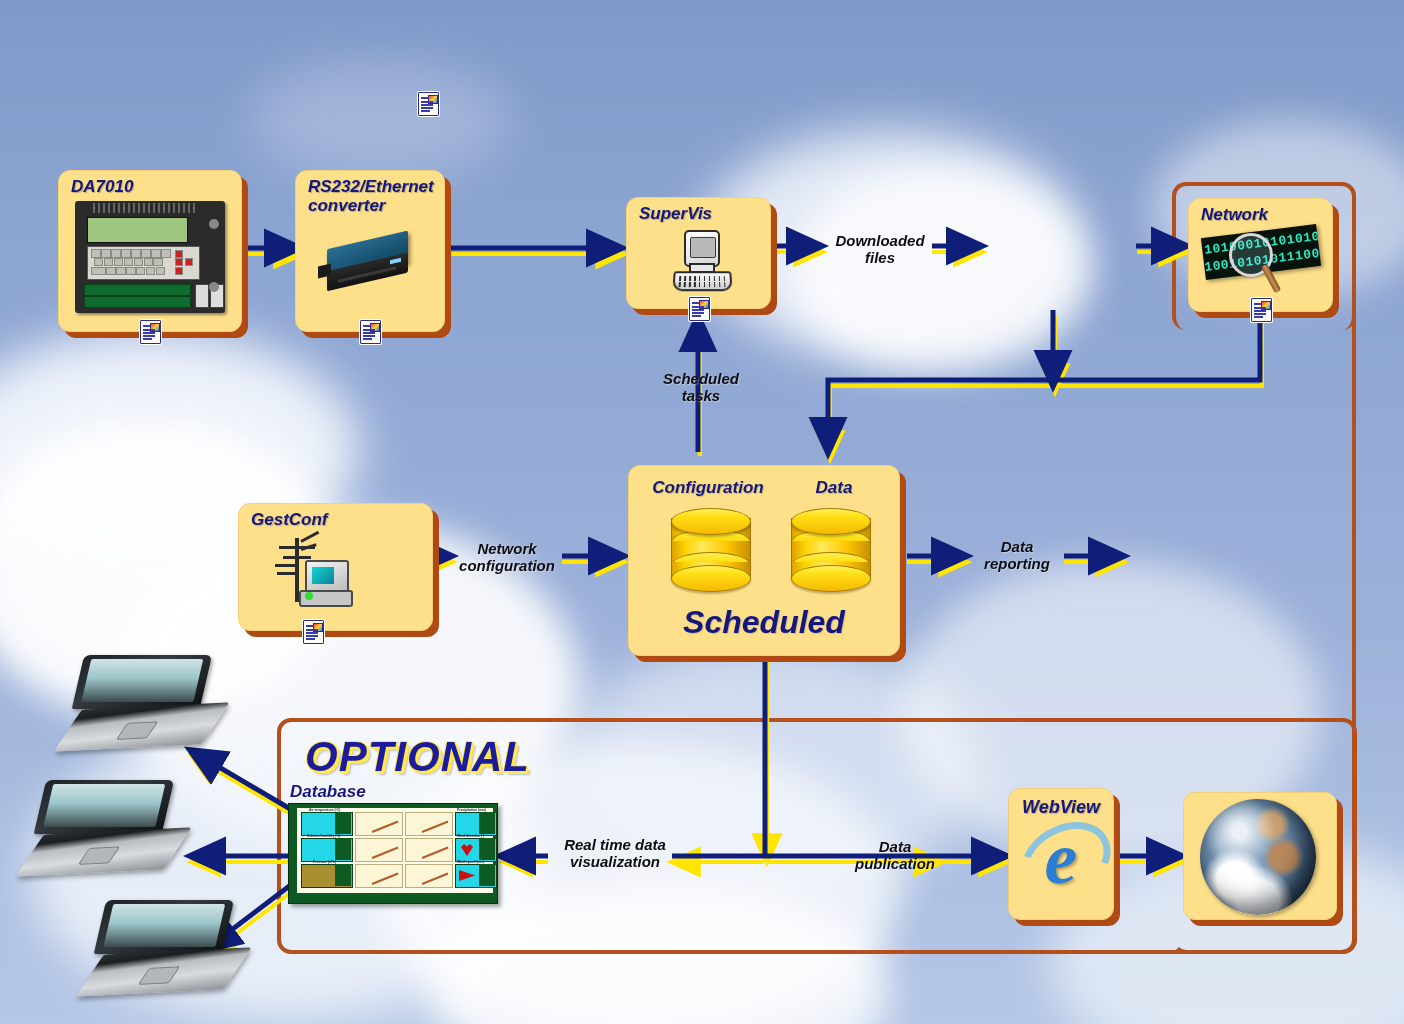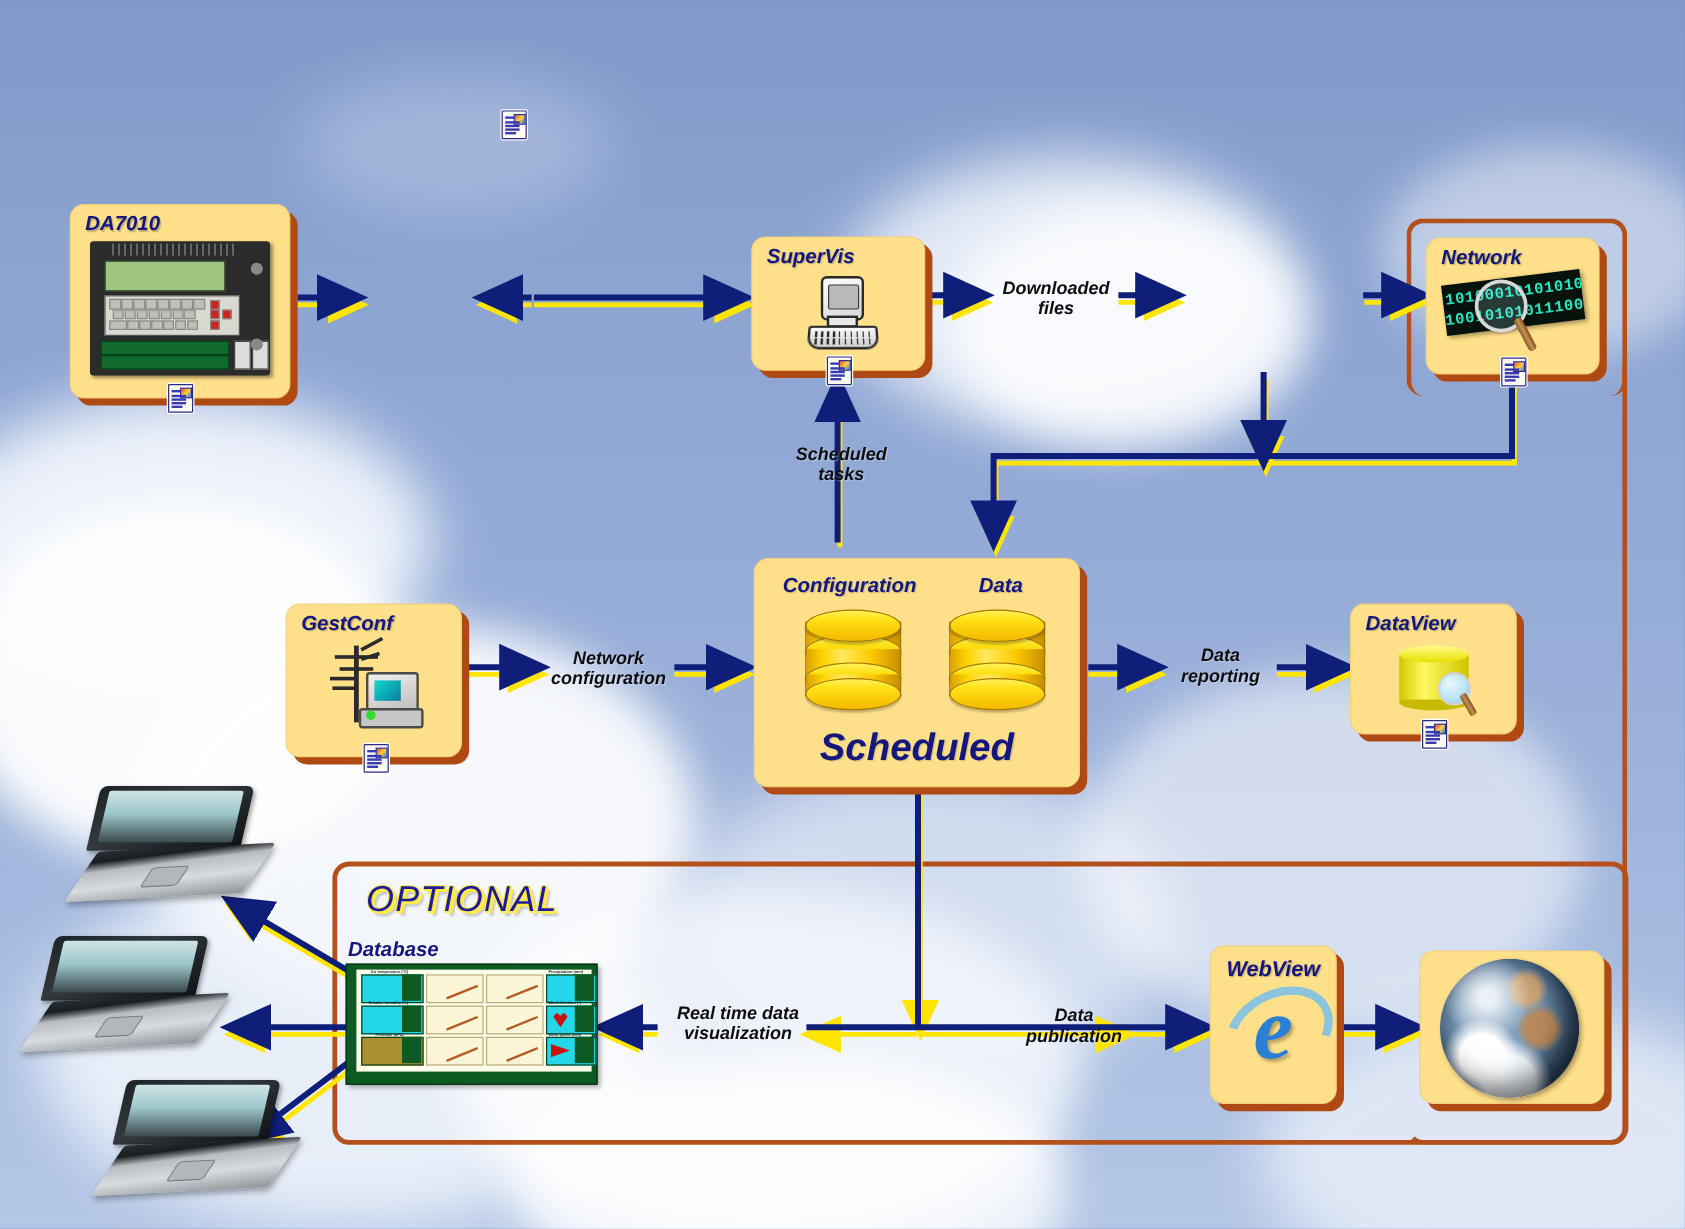--- a/index.html
+++ b/index.html
@@ -81,21 +81,21 @@
     font-size:15px;font-weight:bold;font-style:italic;
     color:#0d0d12;
     text-align:center;line-height:1.15;
     text-shadow:1px 1px 1px rgba(255,255,255,.35);
     white-space:pre-line;
   }
 
   
   .optional-title{
     position:absolute;left:305px;top:733px;
-    font-size:30px;font-weight:normal;font-style:italic;
+    font-size:42px;font-weight:bold;font-style:italic;
     color:#1b1b9c;
     text-shadow:2px 0 0 #ffe94d,0 2px 0 #ffe94d,-1px 0 0 #ffe94d,0 -1px 0 #ffe94d,3px 3px 0 #ffe94d,4px 4px 2px rgba(50,50,90,.3);
     letter-spacing:1px;
   }
   .sinonet-title{
     position:absolute;left:290px;top:782px;
     font-size:17px;font-weight:bold;font-style:italic;color:#16167f;
     text-shadow:1px 1px 1px rgba(255,255,255,.4);
   }
 
@@ -357,20 +357,39 @@
     <div class="doc-icon" style="left:81px;top:149px;">
       <i class="thumb"></i>
         <i class="l1"></i>
         <i class="l2"></i>
         <i class="l3"></i>
         <i class="l4"></i>
         <i class="l5"></i>
     </div>
   </div>
 
+  <div class="node" style="left:295px;top:170px;width:148px;height:160px;">
+    <div class="node-label" style="line-height:1.12;white-space:pre-line;">RS232/Ethernet
+converter</div>
+    <div class="art" style="left:20px;top:52px;width:112px;height:78px;">
+      <div class="rs-top"></div>
+      <div class="rs-front"></div>
+      <div class="rs-ear"></div>
+      <div style="position:absolute;left:66%;top:46%;width:10%;height:5%;background:#7fd7ff;transform:skewY(-13deg);"></div>
+      <div style="position:absolute;left:20%;top:64%;width:52%;height:4%;background:#3a3a3a;transform:skewY(-13deg);"></div>
+    </div>
+    <div class="doc-icon" style="left:64px;top:149px;">
+      <i class="thumb"></i>
+        <i class="l1"></i>
+        <i class="l2"></i>
+        <i class="l3"></i>
+        <i class="l4"></i>
+        <i class="l5"></i>
+    </div>
+  </div>
 
   <div class="node" style="left:626px;top:197px;width:143px;height:110px;text-decoration:underline;">
     <div class="node-label">SuperVis</div>
     <div class="art" style="left:42px;top:28px;width:62px;height:72px;">
       <div class="pc-mon">
           <div class="pc-scr"></div>
         </div>
       <div class="pc-base"></div>
       <div class="pc-kb">
         <div class="pc-krow" style="left:8%;top:22%;width:84%;"></div>
@@ -401,21 +420,21 @@
     <div class="doc-icon" style="left:62px;top:99px;">
       <i class="thumb"></i>
         <i class="l1"></i>
         <i class="l2"></i>
         <i class="l3"></i>
         <i class="l4"></i>
         <i class="l5"></i>
     </div>
   </div>
 
-  <div class="node" style="left:238px;top:503px;width:145px;height:126px;">
+  <div class="node" style="left:238px;top:503px;width:145px;height:126px;padding-left:48px;">
     <div class="node-label">GestConf</div>
     <div class="art" style="left:32px;top:30px;width:82px;height:78px;">
       <div class="ant-mast" style="left:24px;top:4px;width:4px;height:64px;"></div>
       <div class="ant-arm" style="left:8px;top:12px;width:36px;height:3px;"></div>
       <div class="ant-arm" style="left:12px;top:22px;width:28px;height:3px;"></div>
       <div class="ant-arm" style="left:4px;top:30px;width:22px;height:3px;"></div>
       <div class="ant-arm" style="left:6px;top:38px;width:20px;height:3px;"></div>
       <div class="ant-arm" style="left:30px;top:6px;width:20px;height:3px;transform:rotate(-28deg);transform-origin:left;"></div>
       <div class="ant-arm" style="left:30px;top:14px;width:16px;height:3px;transform:rotate(-18deg);transform-origin:left;"></div>
       <div class="gc-mon" style="left:34px;top:26px;width:40px;height:30px;">
@@ -453,40 +472,20 @@
       <div class="mid" style="top:40%;height:30%;"></div>
       <div class="disc" style="top:54%;"></div>
       <div class="mid" style="top:66%;height:22%;"></div>
       <div class="disc" style="top:70%;"></div>
       <div class="disc" style="top:0;"></div>
     </div>
 
     <div style="position:absolute;left:0;top:138px;width:100%;text-align:center;font-size:32px;font-weight:bold;font-style:italic;color:#16167f;text-shadow:1px 1px 1px rgba(150,150,110,.45);">Scheduled</div>
   </div>
 
-  <div class="node" style="left:1125px;top:503px;width:137px;height:107px;">
-    <div class="node-label">DataView</div>
-    <div class="art" style="left:38px;top:32px;width:74px;height:62px;">
-      <div class="dv-cyl" style="left:2px;top:2px;width:58px;height:48px;">
-        <div class="bot"></div>
-          <div class="side"></div>
-          <div class="top"></div>
-      </div>
-      <div style="position:absolute;left:34px;top:24px;width:24px;height:24px;border-radius:50%;background:radial-gradient(circle at 35% 32%,#eaf9ff,#b7e3f5 60%,#7cc3e4);border:2px solid #d3d3d3;"></div>
-      <div style="position:absolute;left:52px;top:44px;width:6px;height:20px;background:linear-gradient(90deg,#8a5b2a,#c7904f,#7a4d22);border-radius:2px;transform:rotate(-30deg);transform-origin:top left;"></div>
-    </div>
-    <div class="doc-icon" style="left:59px;top:96px;">
-      <i class="thumb"></i>
-        <i class="l1"></i>
-        <i class="l2"></i>
-        <i class="l3"></i>
-        <i class="l4"></i>
-        <i class="l5"></i>
-    </div>
-  </div>
 
   <div class="optional-title">OPTIONAL</div>
   <div class="sinonet-title">Database</div>
 
   <div class="sino" style="left:288px;top:803px;width:208px;height:99px;">
     <div class="sino-inner">
 
       <div class="sino-gauge" style="left:4px;top:4px;width:50px;height:22px;"></div>
       <div class="sino-dark" style="left:38px;top:4px;width:16px;height:22px;"></div>
       <div class="sino-txt" style="left:12px;top:-0.5px;font-size:3.3px;">Air temperature (°C)</div>

